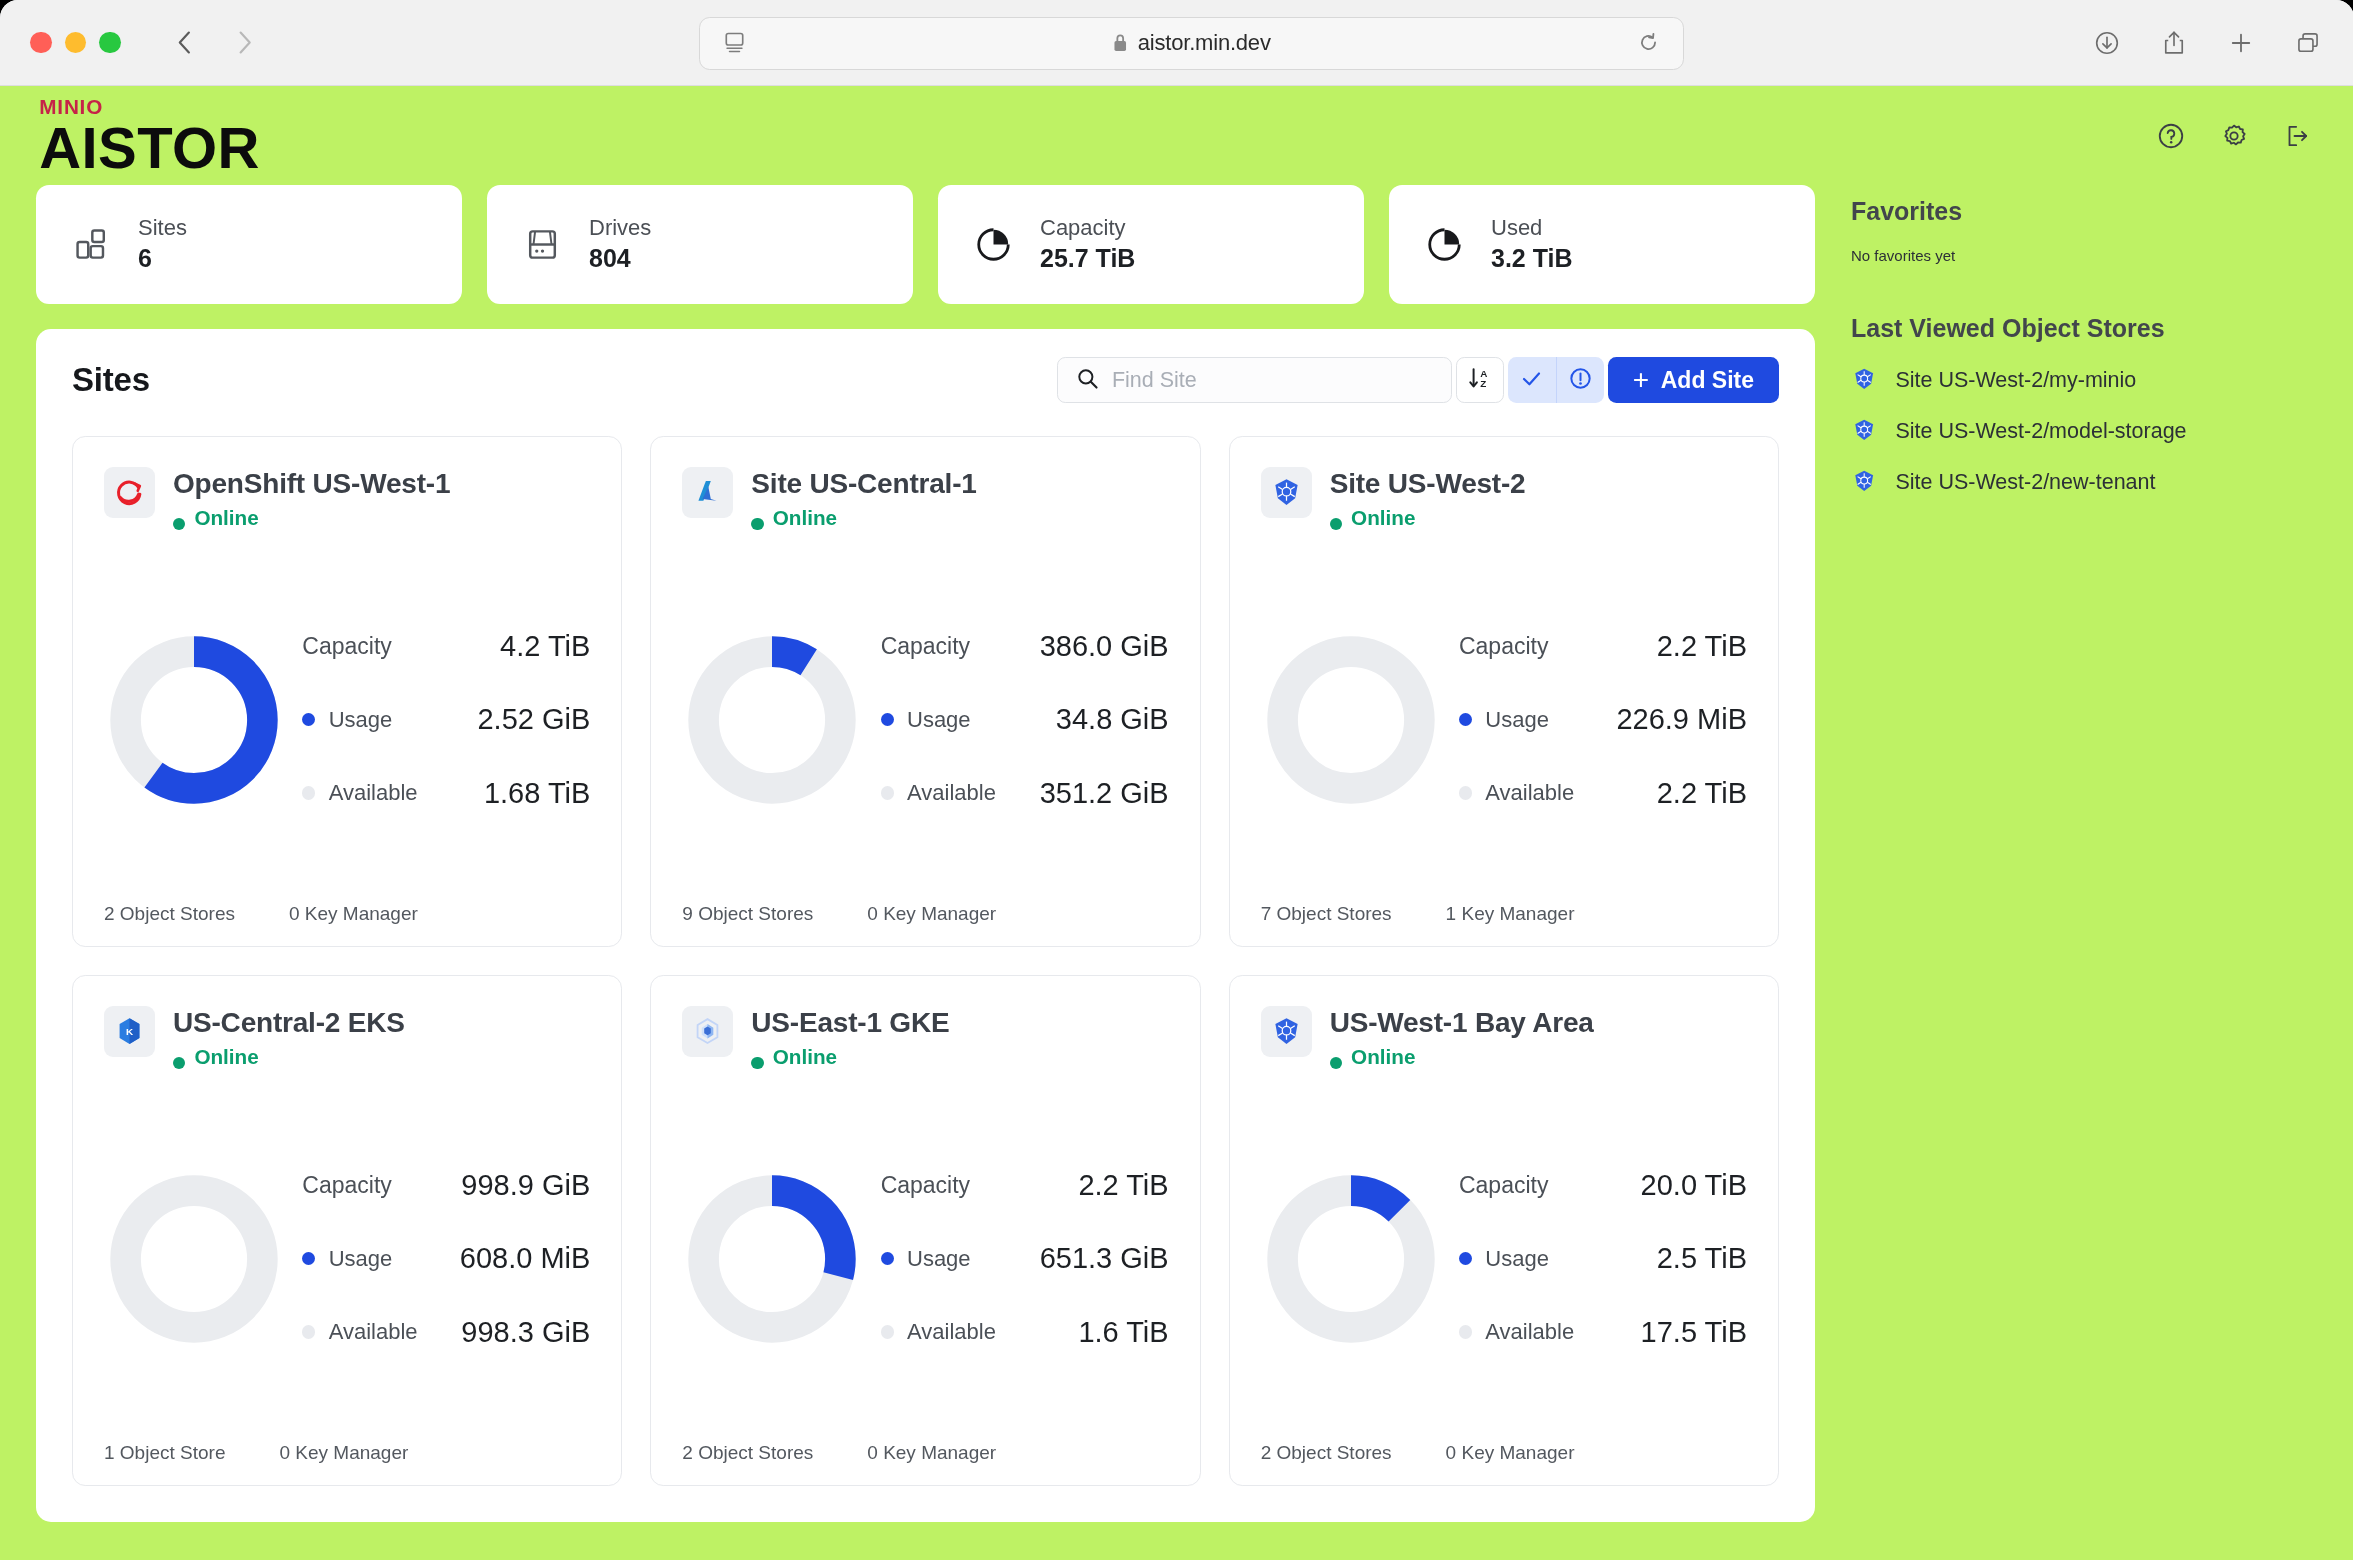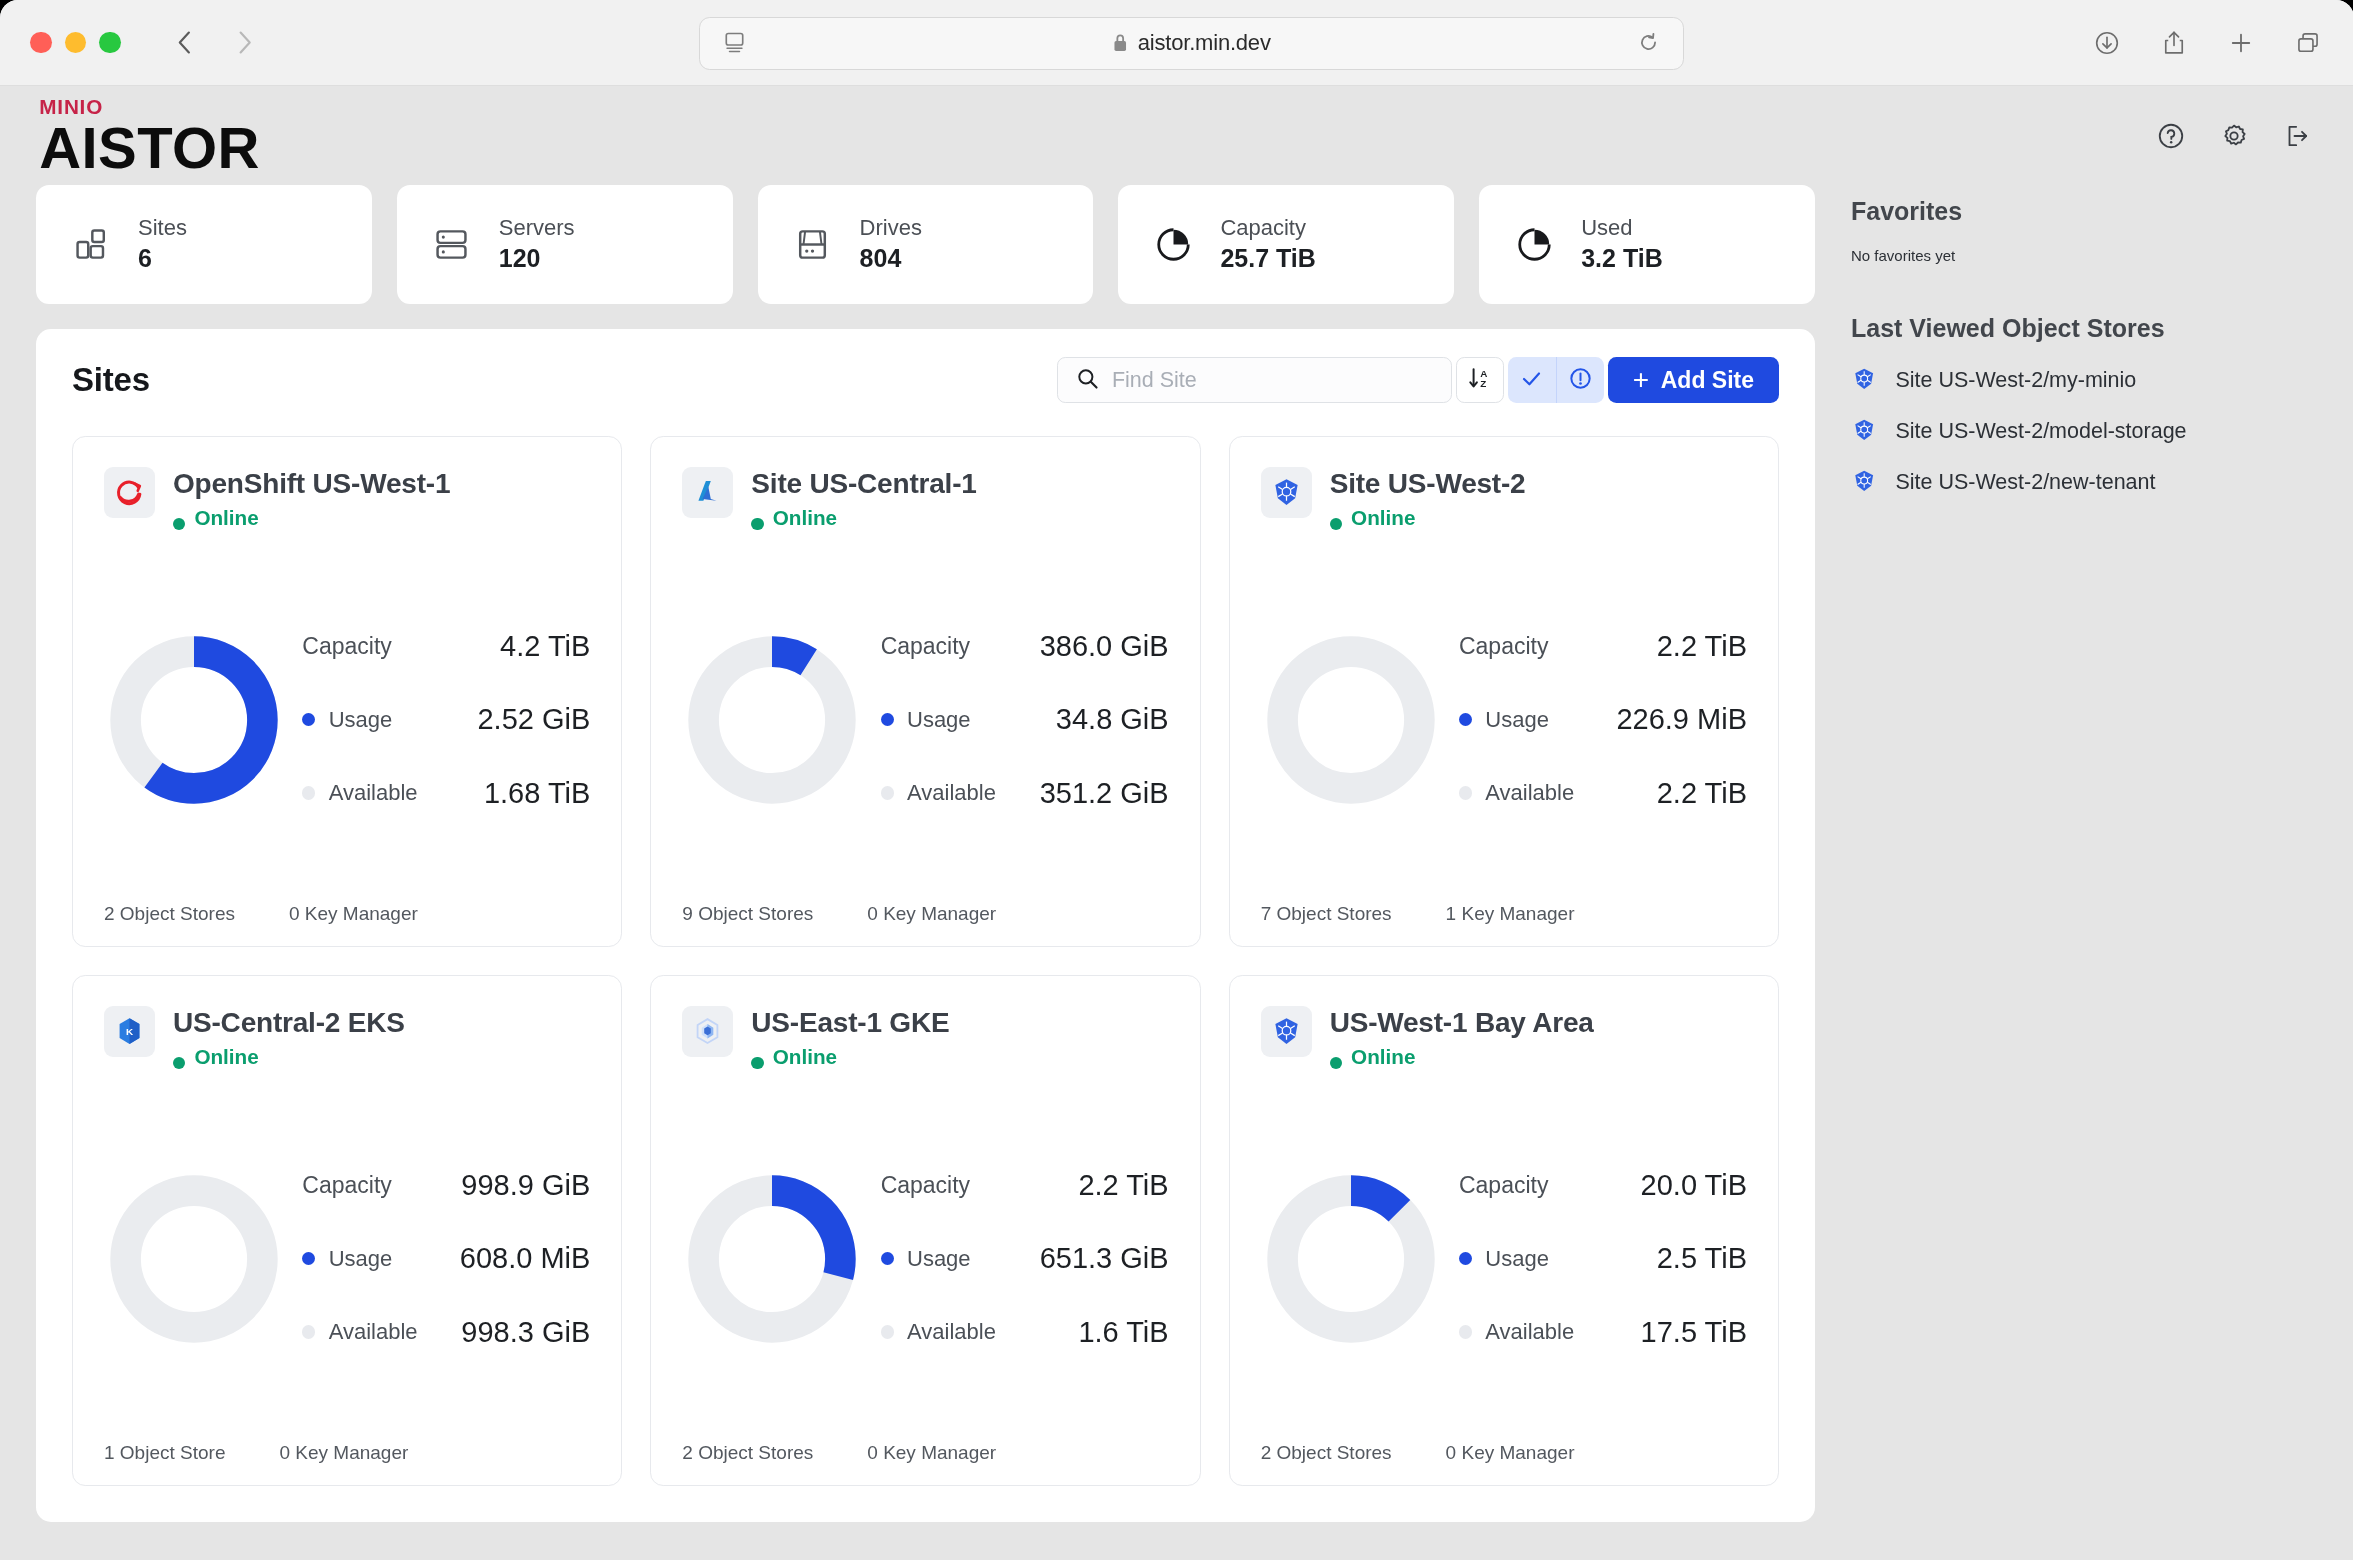--- a/index.html
+++ b/index.html
@@ -46,21 +46,21 @@
   }
   .url-text { font-size: 22px; color: #2b2b2b; letter-spacing: -0.2px; }
   .url-reload { position: absolute; right: 21.5px; width: 26.4px; height: 26.4px; display:flex; align-items:center; justify-content:center;}
   .chrome-right { position: absolute; right: 31px; display: flex; gap: 36px; align-items: center; }
   .chrome-icon { width: 31px; height: 31px; display:flex; align-items:center; justify-content:center; }
 
   
   #app {
     position: absolute; top: 86px; left: 0;
     width: 2354px; height: 1474px;
-    background: #e5e5e5;
+    background: #bef264;
   }
   #app-header {
     position: relative;
     height: 99px;
     padding: 0 36px;
     display: flex; align-items: center; justify-content: space-between;
   }
   .logo-block { padding-left: 3.3px; padding-top: 5px; }
   .logo-minio {
     color: #c62348; font-weight: 800; font-size: 20.7px;
@@ -313,36 +313,20 @@
                   <rect x="24" y="27" width="15" height="14" rx="2.5"></rect>
                 </g>
               </svg>
             </div>
             <div class="stat-texts">
               <span class="stat-label">Sites</span>
               <span class="stat-value">6</span>
             </div>
           </div>
 
-          <div class="stat-card">
-            <div class="stat-icon">
-              <svg width="41" height="41" viewBox="0 0 50 50">
-                <g fill="none" stroke="#54585e" stroke-width="3">
-                  <rect x="8" y="9" width="34" height="14" rx="3.5"></rect>
-                  <rect x="8" y="27" width="34" height="14" rx="3.5"></rect>
-                </g>
-                <circle cx="15" cy="16" r="1.9" fill="#54585e"></circle>
-                <circle cx="15" cy="34" r="1.9" fill="#54585e"></circle>
-              </svg>
-            </div>
-            <div class="stat-texts">
-              <span class="stat-label">Servers</span>
-              <span class="stat-value">120</span>
-            </div>
-          </div>
 
           <div class="stat-card">
             <div class="stat-icon">
               <svg width="41" height="41" viewBox="0 0 50 50">
                 <path d="M13 9 h24 a3 3 0 0 1 3 3 v26 a3 3 0 0 1 -3 3 h-24 a3 3 0 0 1 -3 -3 v-26 a3 3 0 0 1 3 -3z" fill="none" stroke="#54585e" stroke-width="3"></path>
                 <path d="M10 25 h30" fill="none" stroke="#54585e" stroke-width="3"></path>
                 <path d="M16 9 L14 25 M34 9 L36 25" fill="none" stroke="#54585e" stroke-width="2.4"></path>
                 <circle cx="18" cy="33" r="2" fill="#54585e"></circle>
                 <circle cx="25" cy="33" r="2" fill="#54585e"></circle>
               </svg>

